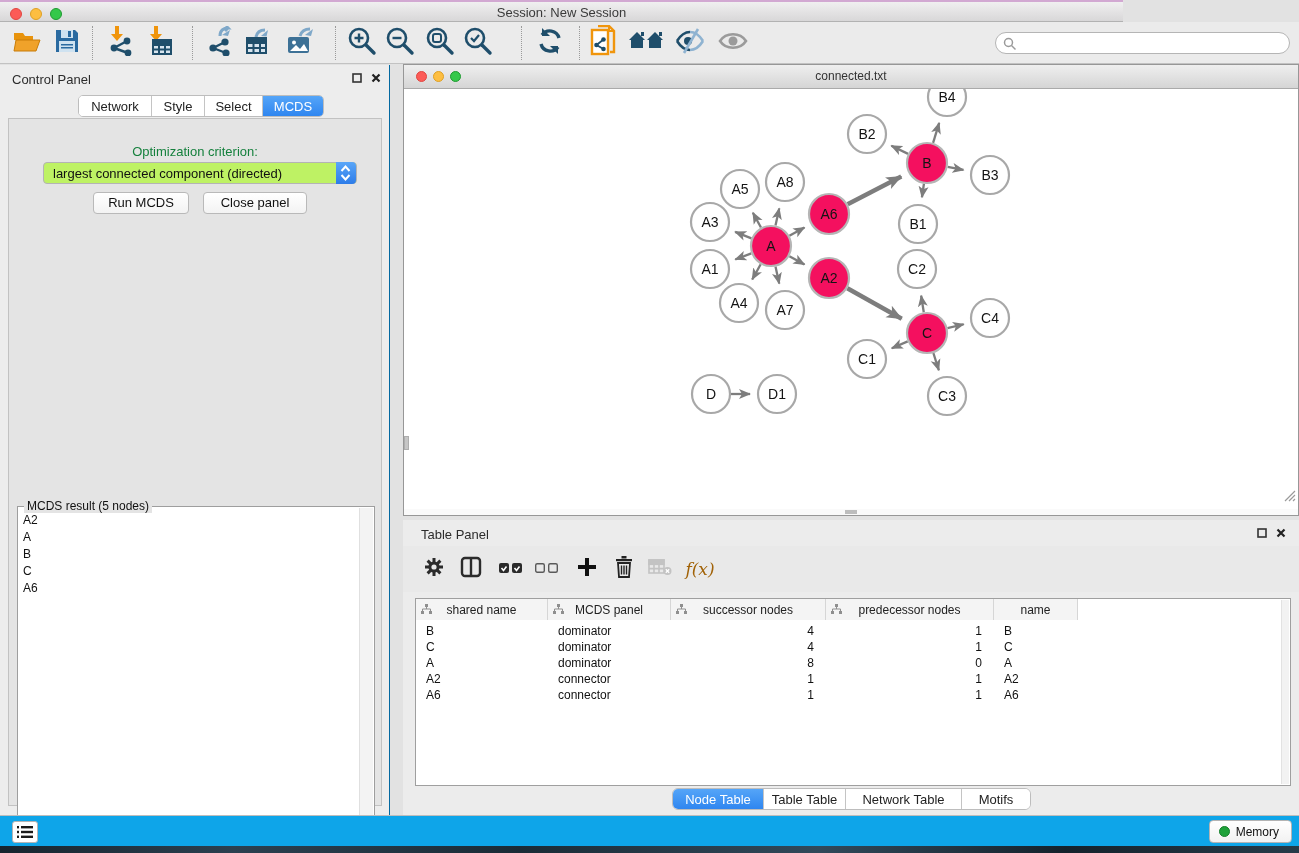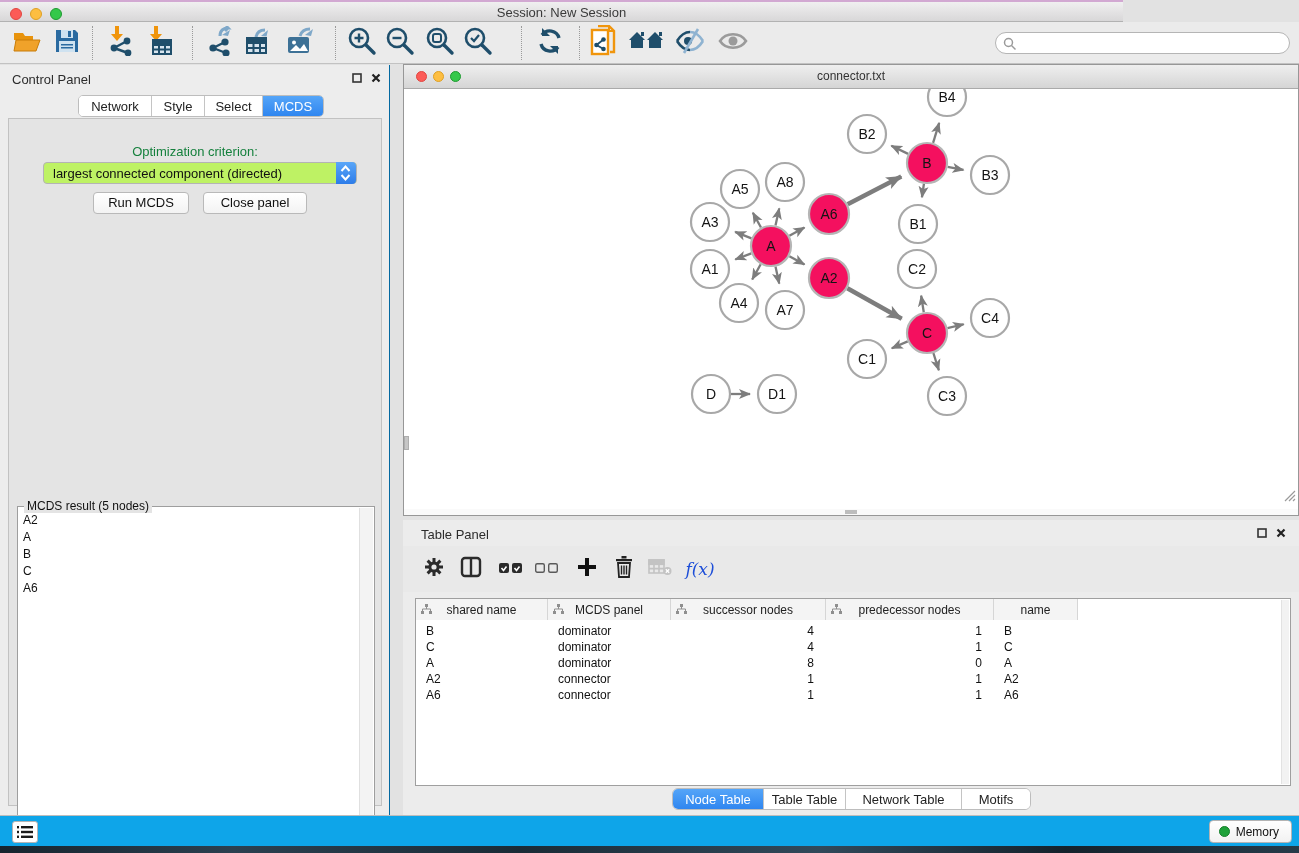--- a/index.html
+++ b/index.html
@@ -76,21 +76,21 @@
     background:#c6c6c6; border:1px solid #aeaeae; }
   .hscroll { position:absolute; left:0; bottom:0; width:894px; height:6px; background:#fafafa; }
   .hscroll .thumb { position:absolute; left:441px; top:1px; width:12px; height:4px; background:#bdbdbd; }
   .resize-grip { position:absolute; right:2px; bottom:8px; }
 
   
   .table-panel { position:absolute; left:403px; top:520px; width:896px; height:295px;
     background:#ececec; }
   .tp-toolbar { position:absolute; left:0; top:26px; width:100%; height:46px; background:#e9e9e9; }
   .tpi { position:absolute; top:50%; transform:translate(-50%,-50%); cursor:default; }
-  .fx-label { font-family:"DejaVu Serif", serif; font-style:italic; font-size:17px; color:#1d4ed8; }
+  .fx-label { font-family:"DejaVu Serif", serif; font-style:italic; font-size:17px; color:#a16207; }
   .node-table { position:absolute; left:12px; top:78px; width:876px; height:188px;
     background:#fff; border:1px solid #9f9f9f; }
   .nt-scroll { position:absolute; right:1px; top:1px; width:8px; bottom:1px;
     background:#f2f2f2; border-left:1px solid #e2e2e2; }
   .nt-header { position:absolute; left:0; top:0; height:21px; display:flex;
     border-bottom:1px solid #c6c6c6; }
   .nt-hcell { position:relative; height:21px; background:#f4f4f4; border-right:1px solid #d6d6d6;
     font-size:12px; color:#222; display:flex; align-items:center; justify-content:center; }
   .nt-hcell svg { position:absolute; left:5px; top:5px; }
   .nt-row { position:absolute; left:0; height:16px; display:flex; font-size:12px; color:#111; }
@@ -339,21 +339,21 @@
     </div>
   </div>
 
   <div class="net-window">
     <div class="net-titlebar">
       <div class="net-lights">
         <div class="light red" style="width:11px;height:11px"></div>
         <div class="light yellow" style="width:11px;height:11px"></div>
         <div class="light green" style="width:11px;height:11px"></div>
       </div>
-      <div class="title">connector.txt</div>
+      <div class="title">connected.txt</div>
     </div>
     <div class="net-content">
       <svg id="graph-svg" width="894" height="421" viewBox="0 24 894 421">
           <defs>
             <marker id="arr" markerUnits="userSpaceOnUse" markerWidth="13" markerHeight="11" refX="11" refY="5.5" orient="auto">
               <path d="M0,0.5 L12,5.5 L0,10.5 L3,5.5 z" fill="#7d7d7d"></path>
             </marker>
             <marker id="arrBig" markerUnits="userSpaceOnUse" markerWidth="18" markerHeight="15" refX="15" refY="7.5" orient="auto">
               <path d="M0,1 L16,7.5 L0,14 L4,7.5 z" fill="#7d7d7d"></path>
             </marker>

